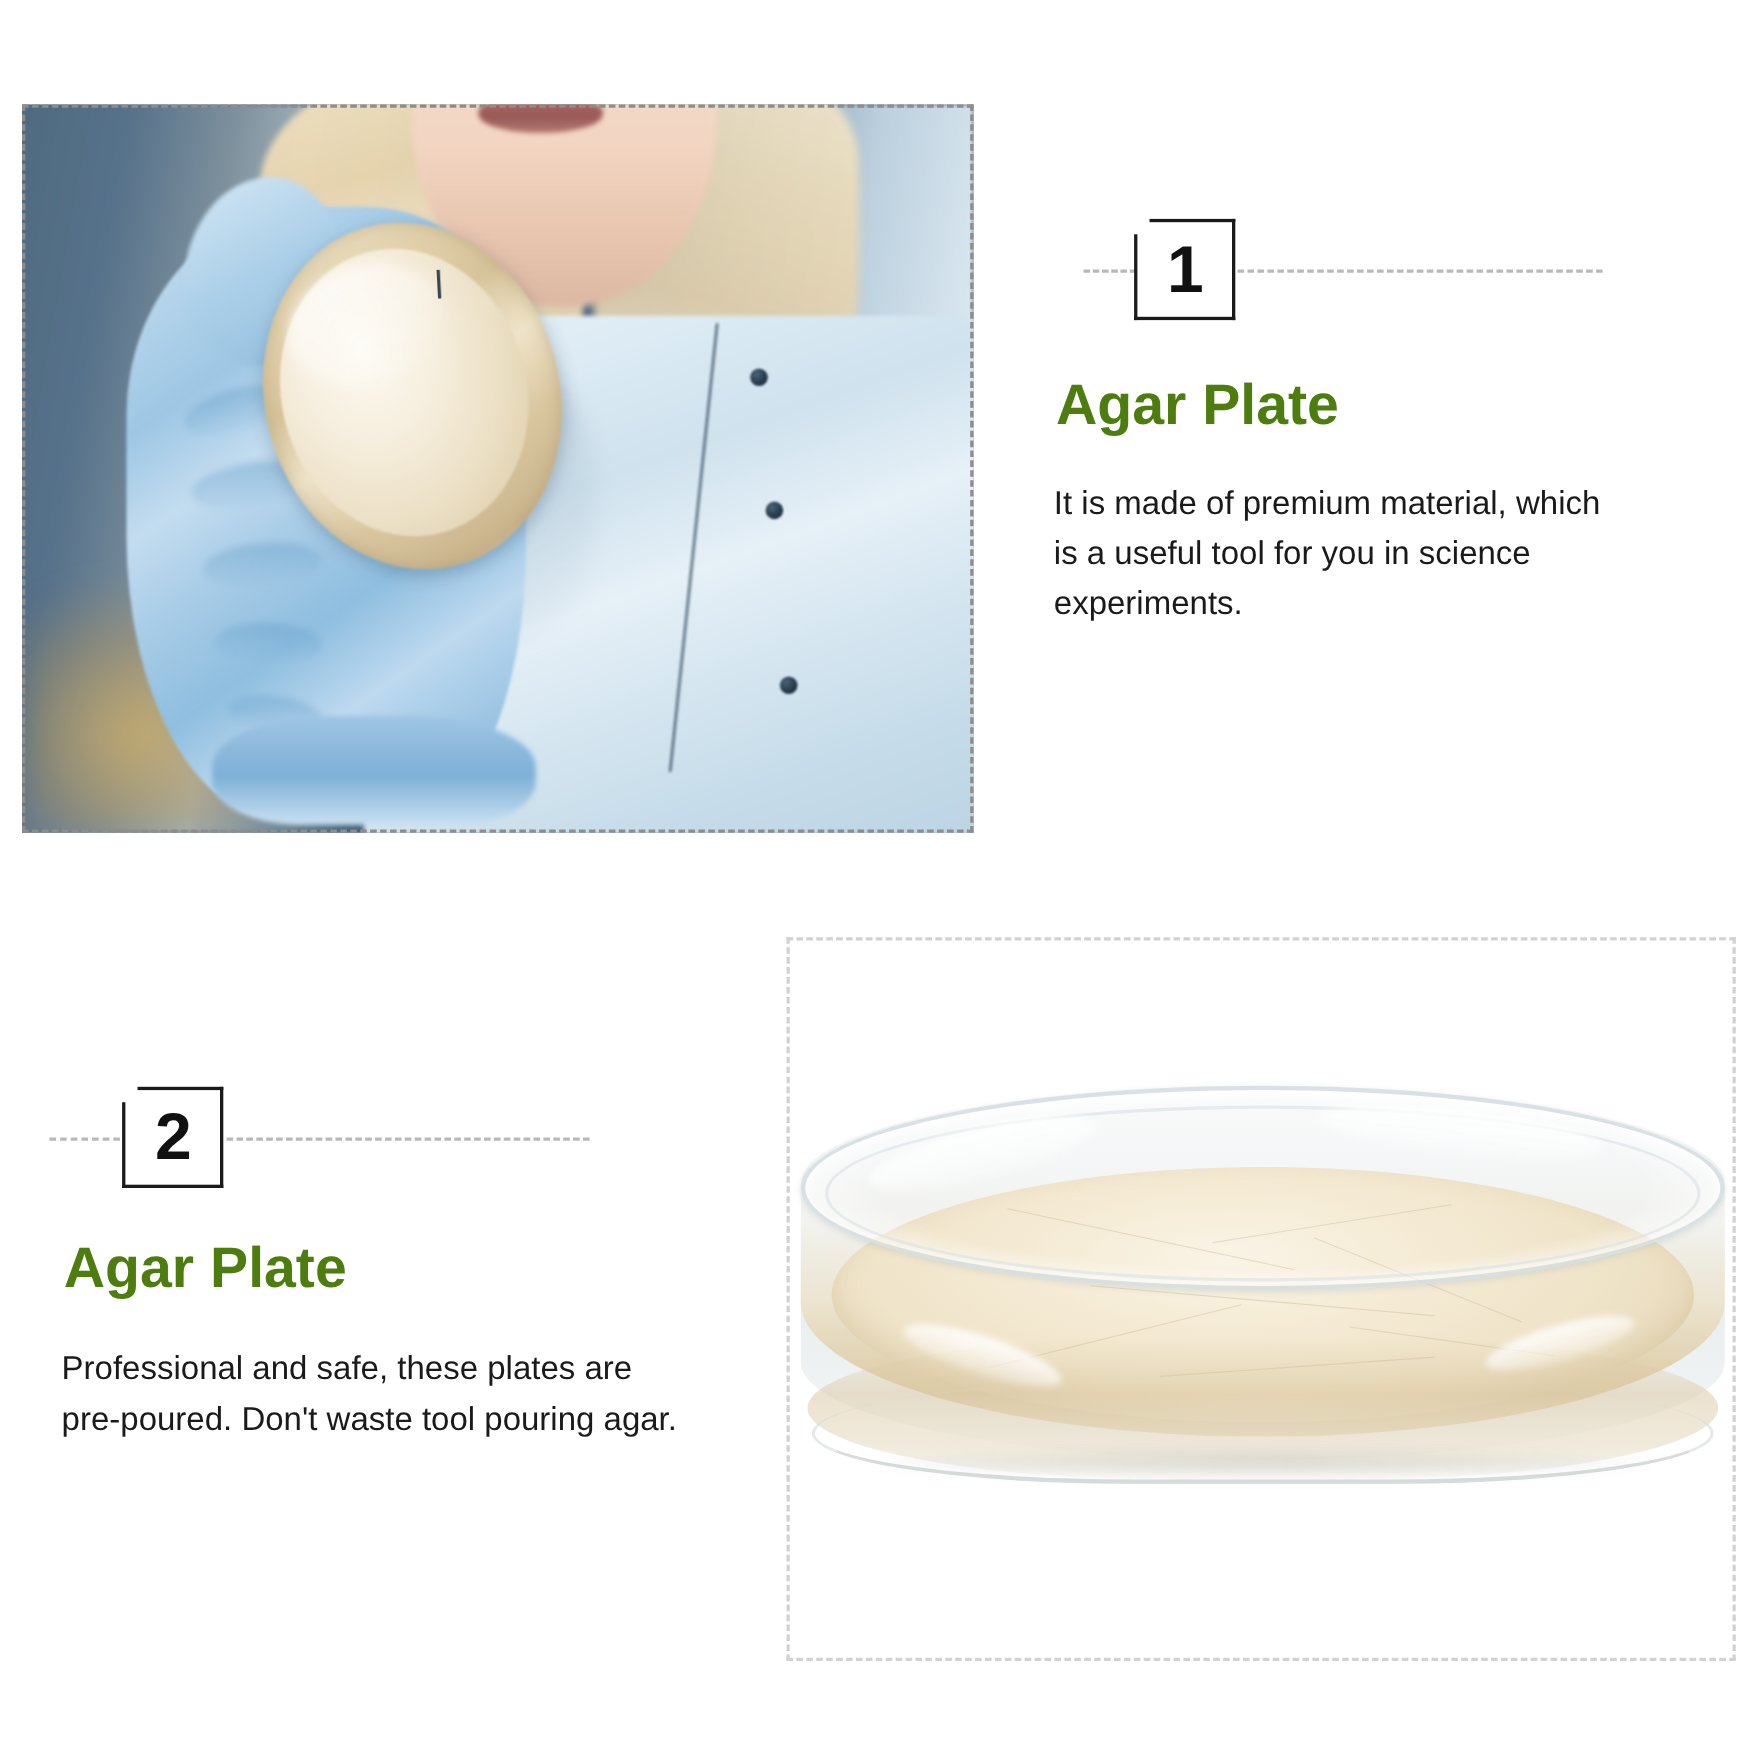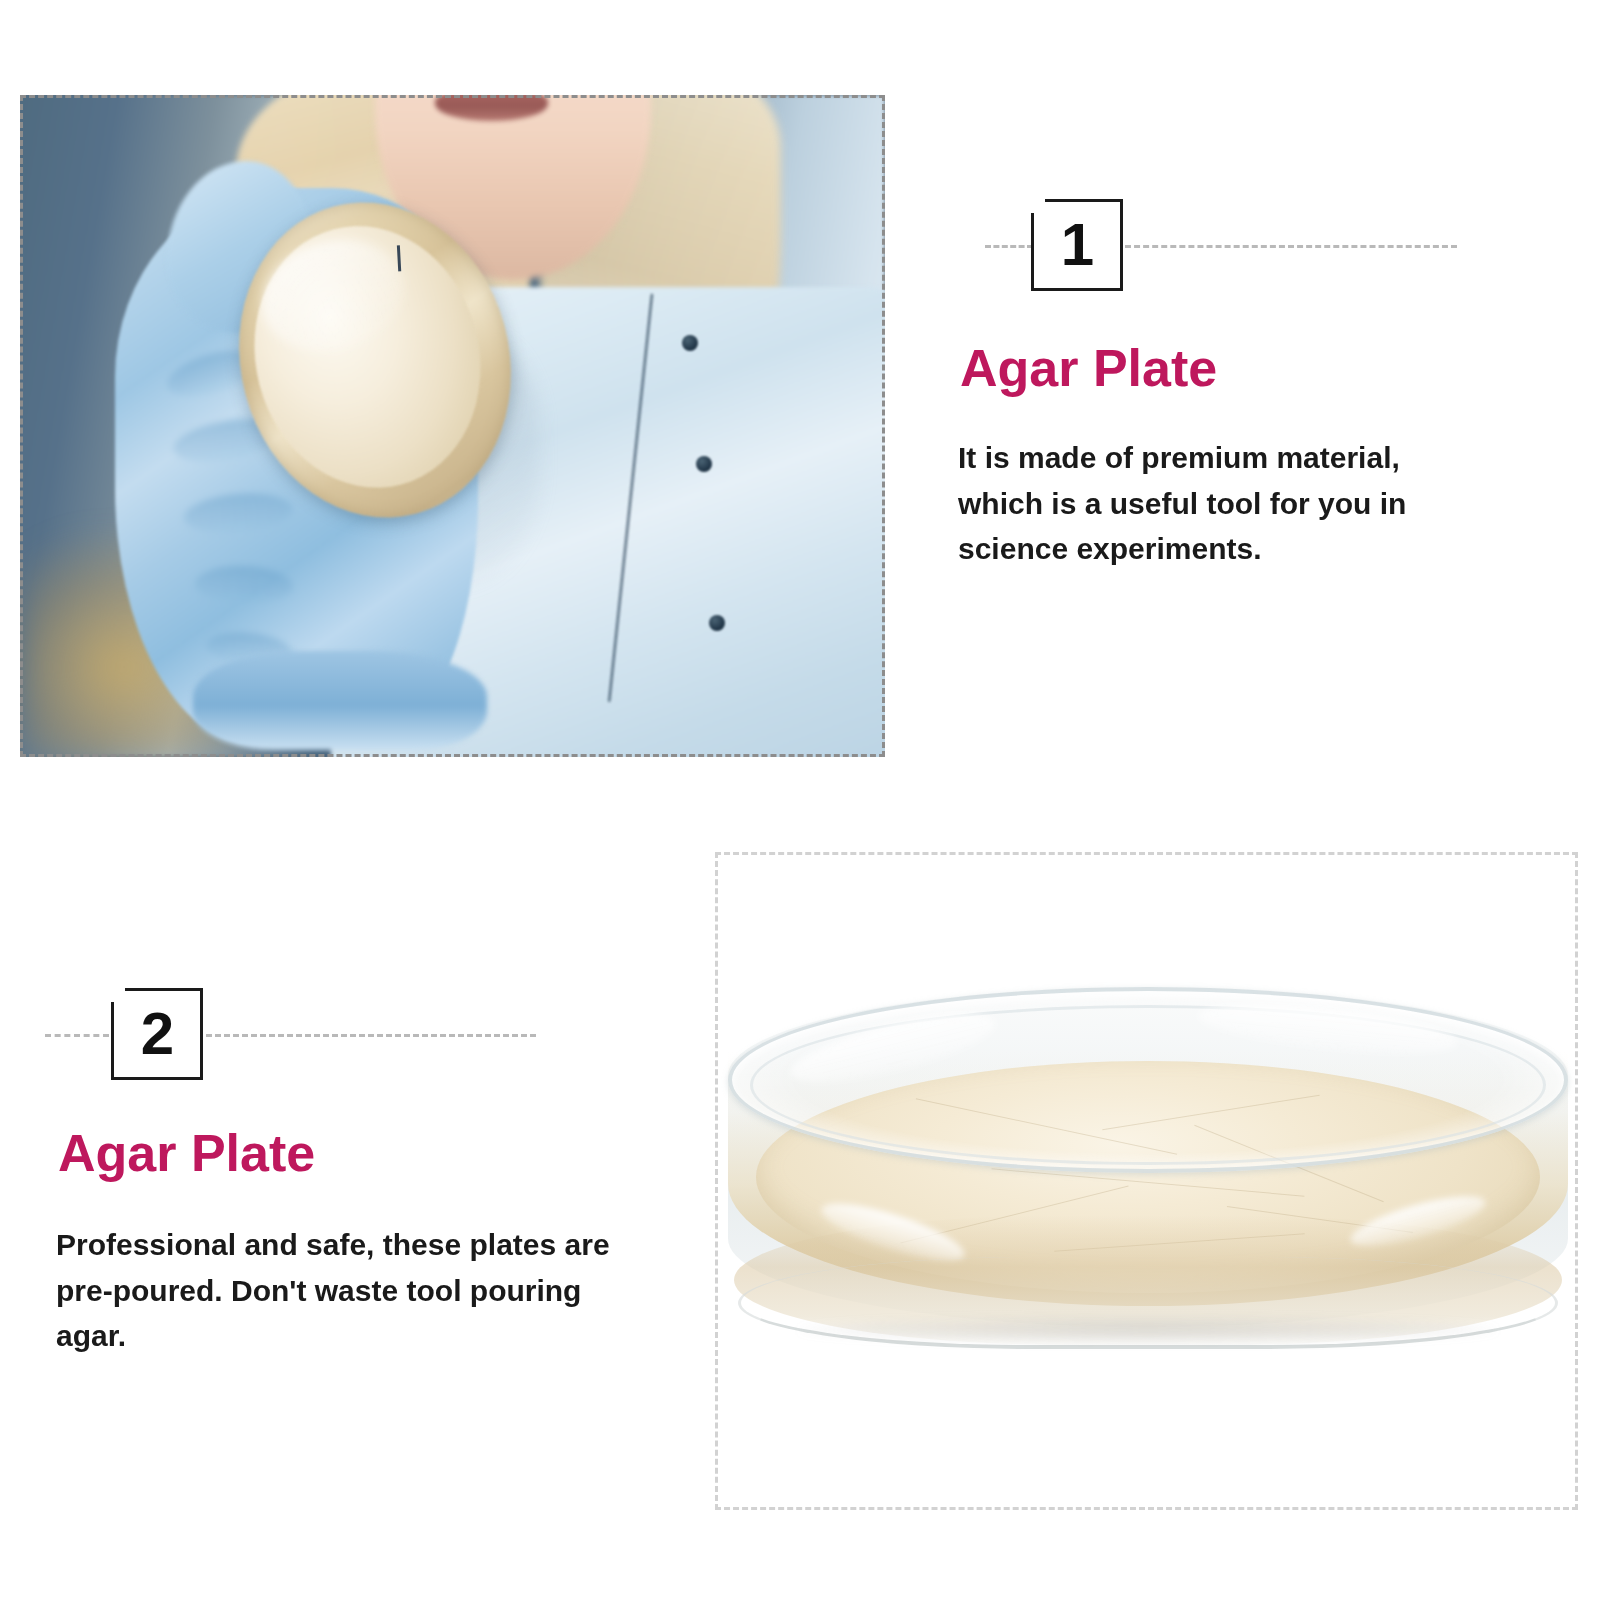--- a/index.html
+++ b/index.html
@@ -307,34 +307,34 @@
   
   .rule-dashed {
     position: absolute;
     height: 0;
     border-top: 3px dashed #b9b9b9;
   }
 
   
   .heading {
     position: absolute;
-    color: #be185d;
+    color: #4d7c0f;
     font-size: 52px;
     font-weight: bold;
     line-height: 1.1;
     white-space: nowrap;
     text-align: right;
   }
 
   .body-text {
     position: absolute;
     color: #1a1a1a;
     font-size: 30px;
     line-height: 1.52;
-    font-weight: bold;
+    font-weight: normal;
   }
 
   
   .product-frame {
     position: absolute;
     left: 715px;
     top: 852px;
     width: 863px;
     height: 658px;
     border: 3px dashed #d2d2d2;

